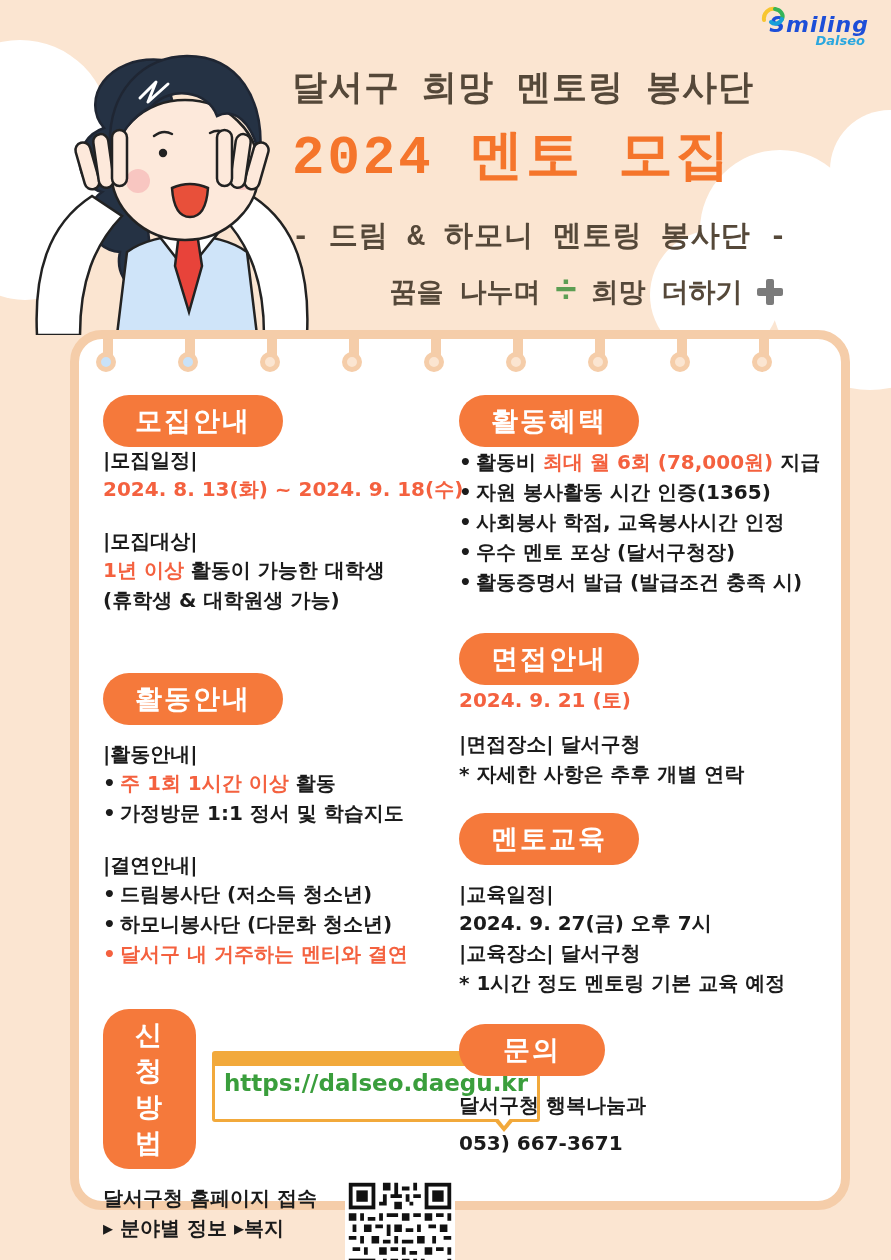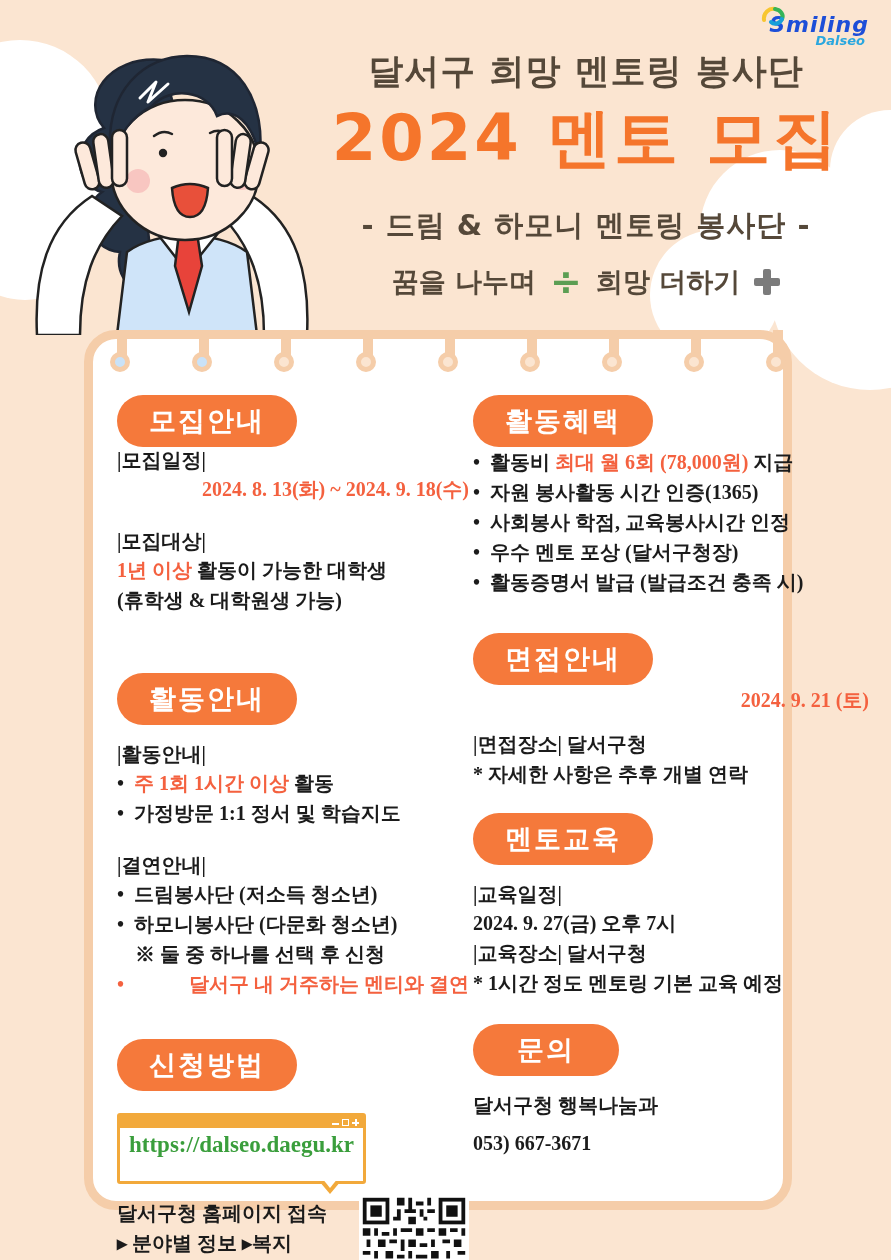--- a/index.html
+++ b/index.html
@@ -24,64 +24,64 @@
   }
   .cloud{position:absolute;background:#fff;border-radius:50%;z-index:0;}
 
   
   .logo{position:absolute;top:14px;right:22px;z-index:3;text-align:right;line-height:1;}
   .logo .smiling{font-size:22px;font-weight:800;font-style:italic;color:#1d4ed8;letter-spacing:1px;display:inline-block;}
   .logo .dalseo{font-size:13px;font-weight:700;font-style:italic;color:#2AA7DF;display:block;margin-top:-2px;margin-right:4px;}
   .logo .swoosh{position:absolute;left:-8px;top:-8px;}
 
   
-  .header{position:absolute;left:292px;top:48px;width:588px;text-align:center;z-index:2;}
+  .header{position:absolute;left:292px;top:64px;width:588px;z-index:2;font-family:Liberation Mono, monospace;}
   .h-sub1{font-size:35px;font-weight:800;color:var(--brown);letter-spacing:1px;}
-  .h-title{font-size:64px;font-weight:900;color:var(--title-orange);letter-spacing:3px;}
+  .h-title{font-size:54px;font-weight:900;color:var(--title-orange);letter-spacing:3px;margin-top:8px;}
   .h-sub2{font-size:29px;font-weight:800;color:var(--brown);margin-top:24px;letter-spacing:1px;}
   .h-tag{font-size:27px;font-weight:800;color:var(--brown);margin-top:18px;display:flex;justify-content:center;align-items:center;gap:14px;}
   .div-sym{color:var(--tag-green);font-size:38px;font-weight:900;line-height:22px;}
   .plus-icon{display:inline-block;width:26px;height:26px;position:relative;}
   .plus-icon::before,.plus-icon::after{content:"";position:absolute;background:var(--tag-gray);border-radius:2px;}
   .plus-icon::before{left:9px;top:0;width:8px;height:26px;}
   .plus-icon::after{left:0;top:9px;width:26px;height:8px;}
 
   
   .mascot{position:absolute;left:22px;top:20px;z-index:1;}
 
   
   .card{
-    position:absolute;left:84px;top:330px;width:708px;height:880px;
-    background:#fff;border:9px solid var(--card-border);border-radius:32px;z-index:2;font-family:Liberation Serif, serif;
+    position:absolute;left:70px;top:330px;width:780px;height:880px;
+    background:#fff;border:9px solid var(--card-border);border-radius:32px;z-index:2;
   }
   .slot{position:absolute;top:-9px;width:32px;height:58px;z-index:3;}
   .slot .neck{position:absolute;left:8px;top:0;width:10px;height:28px;background:var(--bg);border-left:5px solid var(--card-border);border-right:5px solid var(--card-border);}
   .slot .bulb{position:absolute;left:1px;top:22px;width:20px;height:20px;border-radius:50%;background:var(--bg);border:5px solid var(--card-border);}
   .slot.blue .neck,.slot.blue .bulb{background:#C9E2F8;}
 
   .col{position:absolute;top:56px;}
   .col-left{left:24px;width:352px;}
   .col-right{left:380px;width:396px;}
 
   .badge{
     display:inline-block;background:var(--badge);color:#fff;
     font-size:27px;font-weight:800;letter-spacing:2px;
     padding:8px 32px;border-radius:26px;
   }
   .txt{font-size:20px;font-weight:700;line-height:1.5;white-space:nowrap;}
   .label{font-size:20px;font-weight:700;}
-  .red{color:var(--accent-red);text-align:right;}
+  .red{color:var(--accent-red);}
   .bullet{position:relative;padding-left:17px;}
   .bullet::before{content:"\2022";position:absolute;left:0;}
   .bullet.redb::before{color:var(--accent-red);}
   .sub-line{padding-left:17px;}
   .indent{padding-left:18px;}
 
   
-  .apply-head{display:flex;align-items:flex-start;gap:28px;margin-top:40px;flex-direction:column;}
+  .apply-head{display:flex;align-items:center;gap:16px;margin-top:40px;}
   .url-bubble{position:relative;border:3px solid #F2A93B;background:#fff;border-radius:3px;margin-top:-6px;}
   .url-bar{height:12px;background:#F2A93B;display:flex;justify-content:flex-end;align-items:center;gap:3px;padding:0 4px;}
   .winbtn{width:7px;height:7px;border:1.5px solid #fff;display:inline-block;}
   .winbtn.min{height:2px;border-width:0 0 2px 0;margin-bottom:-3px;}
   .winbtn.plus2{position:relative;border:none;}
   .winbtn.plus2::before,.winbtn.plus2::after{content:"";position:absolute;background:#fff;}
   .winbtn.plus2::before{left:3px;top:0;width:2px;height:7px;}
   .winbtn.plus2::after{left:0;top:3px;width:7px;height:2px;}
   .url-text{display:block;color:var(--url-green);font-weight:800;font-size:23px;padding:4px 9px 23px;white-space:nowrap;}
   .url-bubble::after{content:"";position:absolute;right:22px;bottom:-13px;border-left:11px solid transparent;border-right:11px solid transparent;border-top:13px solid #F2A93B;}
@@ -204,21 +204,20 @@
     </section>
 
     <section>
       <span class="badge mt40" style="margin-top:58px;display:inline-block;">활동안내</span>
       <div class="label mt16">|활동안내|</div>
       <div class="txt bullet"><span class="red">주 1회 1시간 이상</span><span> 활동</span></div>
       <div class="txt bullet">가정방문 1:1 정서 및 학습지도</div>
       <div class="label mt24">|결연안내|</div>
       <div class="txt bullet">드림봉사단 (저소득 청소년)</div>
       <div class="txt bullet">하모니봉사단 (다문화 청소년)</div>
-      <div class="txt indent">※ 둘 중 하나를 선택 후 신청</div>
       <div class="txt bullet redb red">달서구 내 거주하는 멘티와 결연</div>
     </section>
 
     <section>
       <div class="apply-head">
         <span class="badge">신청방법</span>
         <div class="url-bubble">
           <div class="url-bar">
             <span class="winbtn min"></span>
             <span class="winbtn"></span>

